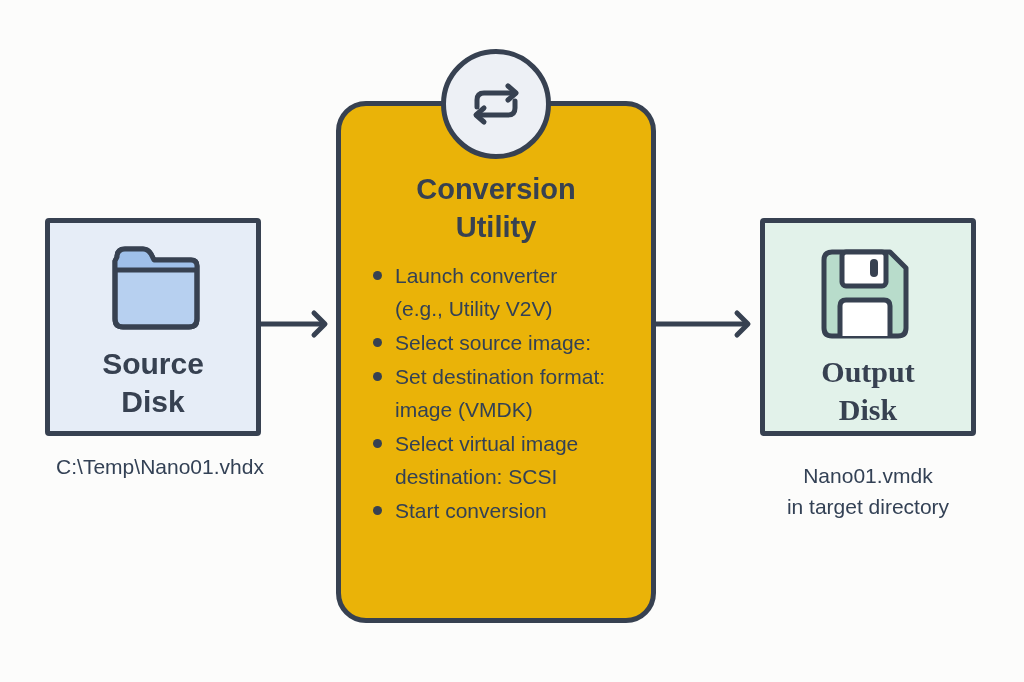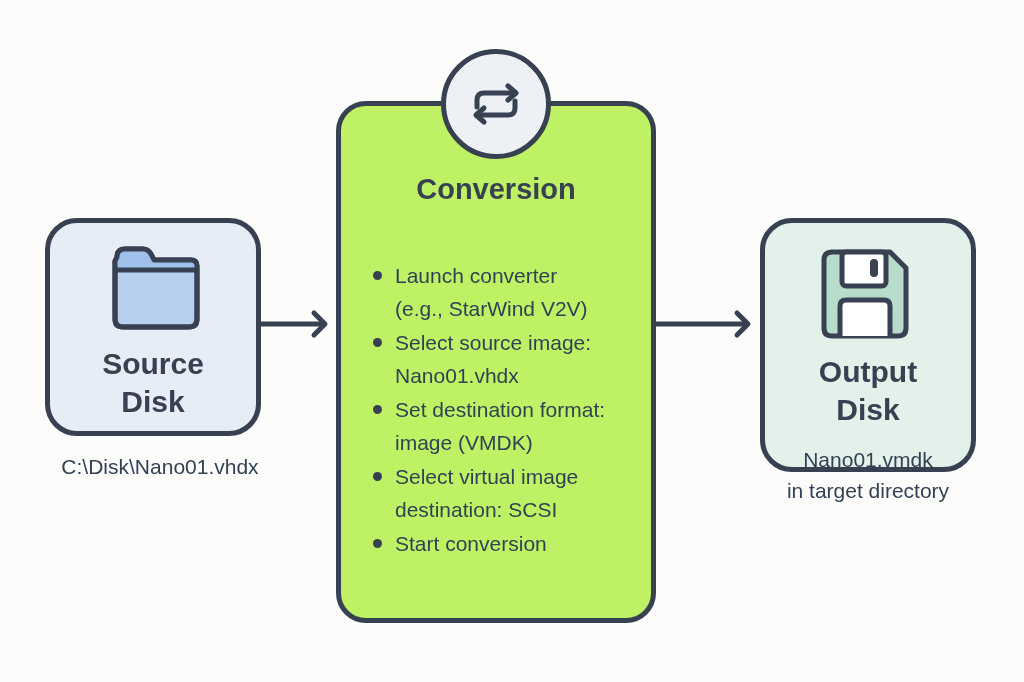--- a/index.html
+++ b/index.html
@@ -8,33 +8,34 @@
       background: #fcfcfb;
       position: relative;
       overflow: hidden;
       font-family: "Liberation Sans", "DejaVu Sans", sans-serif;
       color: #334155;
     }
     .box {
       position: absolute;
       box-sizing: border-box;
       border: 5px solid #374151;
-      border-radius: 32px;
+      border-radius: 4px;
     }
     #source-box {
       left: 45px; top: 218px; width: 216px; height: 218px;
       background: #e6edf7;
     }
     #output-box {
-      left: 760px; top: 218px; width: 216px; height: 254px;
+      left: 760px; top: 218px; width: 216px; height: 218px;
       background: #e2f2ea;
+      font-family: Liberation Serif, serif;
     }
     #utility-box {
       left: 336px; top: 101px; width: 320px; height: 522px;
-      background: #bef264;
+      background: #eab308;
       border-radius: 30px;
     }
     .box-title {
       position: absolute; left: 0; right: 0;
       text-align: center;
       font-size: 30px; font-weight: bold;
       line-height: 38px;
       color: #374151;
     }
     #source-box .box-title { top: 122px; }
@@ -79,21 +80,21 @@
     }
     #steps li .line { display: block; }
 
     .caption {
       position: absolute;
       font-size: 21px; line-height: 31px;
       color: #334155;
       text-align: center;
     }
     #source-caption { left: 30px; width: 260px; top: 451px; }
-    #output-caption { left: 730px; width: 276px; top: 444px; }
+    #output-caption { left: 730px; width: 276px; top: 460px; }
 
     .arrow { position: absolute; }
     #arrow-1 { left: 258px; top: 307px; }
     #arrow-2 { left: 655px; top: 307px; }
   </style>
 </head>
 <body>
 
 <svg class="arrow" id="arrow-1" width="74" height="34" viewBox="0 0 74 34">
   <line x1="0" y1="17" x2="66" y2="17" stroke="#374151" stroke-width="5"></line>
@@ -112,36 +113,36 @@
       <path d="M10 14 Q10 6 18 6 L36 6 Q41 6 44 11 L47 17 L84 17 Q90 17 90 23 L90 27 L8 27 L8 18 Z" fill="#9fc0ea" stroke="none"></path>
       <line x1="8" y1="27" x2="90" y2="27" stroke="#374151" stroke-width="5"></line>
       <path d="M10 14 Q10 6 18 6 L36 6 Q41 6 44 11 L47 17 L84 17 Q90 17 90 23 L90 76 Q90 84 82 84 L16 84 Q8 84 8 76 L8 18 Z" fill="none" stroke="#374151" stroke-width="5" stroke-linejoin="round"></path>
     </svg>
   </div>
   <div class="box-title">
     <div>Source</div>
     <div>Disk</div>
   </div>
 </div>
-<div class="caption" id="source-caption">C:\Disk\Nano01.vhdx</div>
+<div class="caption" id="source-caption">C:\Temp\Nano01.vhdx</div>
 
 <div class="box" id="utility-box">
   <div id="utility-title">
     <div>Conversion</div>
+    <div>Utility</div>
   </div>
   <ul id="steps">
     <li>
       <span class="bullet"></span>
       <span class="line">Launch converter</span>
-      <span class="line">(e.g., StarWind V2V)</span>
+      <span class="line">(e.g., Utility V2V)</span>
     </li>
     <li>
       <span class="bullet"></span>
       <span class="line">Select source image:</span>
-      <span class="line">Nano01.vhdx</span>
     </li>
     <li>
       <span class="bullet"></span>
       <span class="line">Set destination format:</span>
       <span class="line">image (VMDK)</span>
     </li>
     <li>
       <span class="bullet"></span>
       <span class="line">Select virtual image</span>
       <span class="line">destination: SCSI</span>

